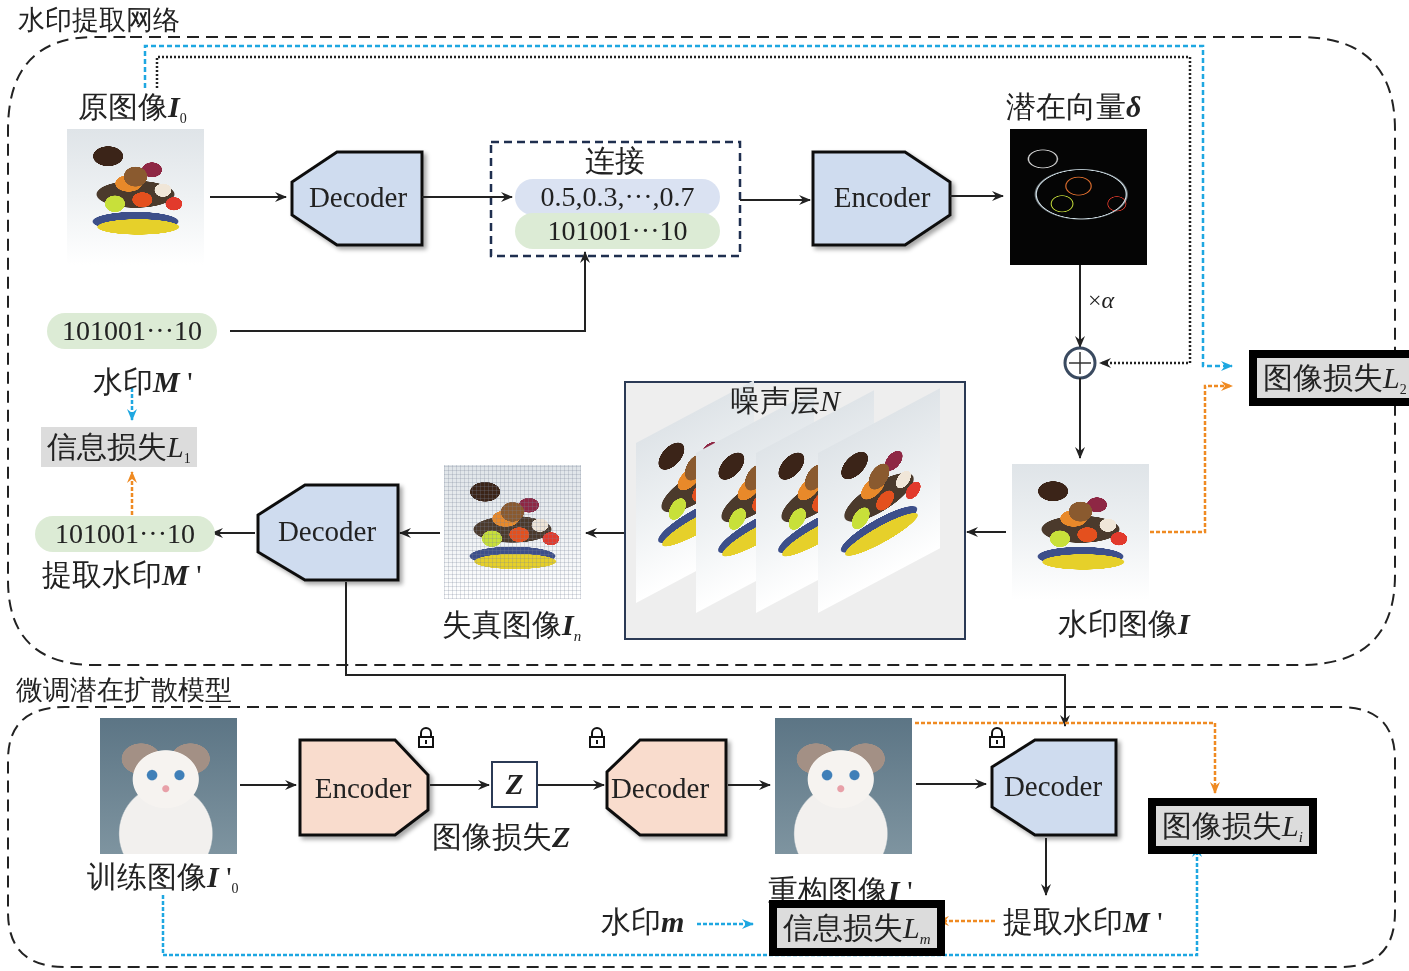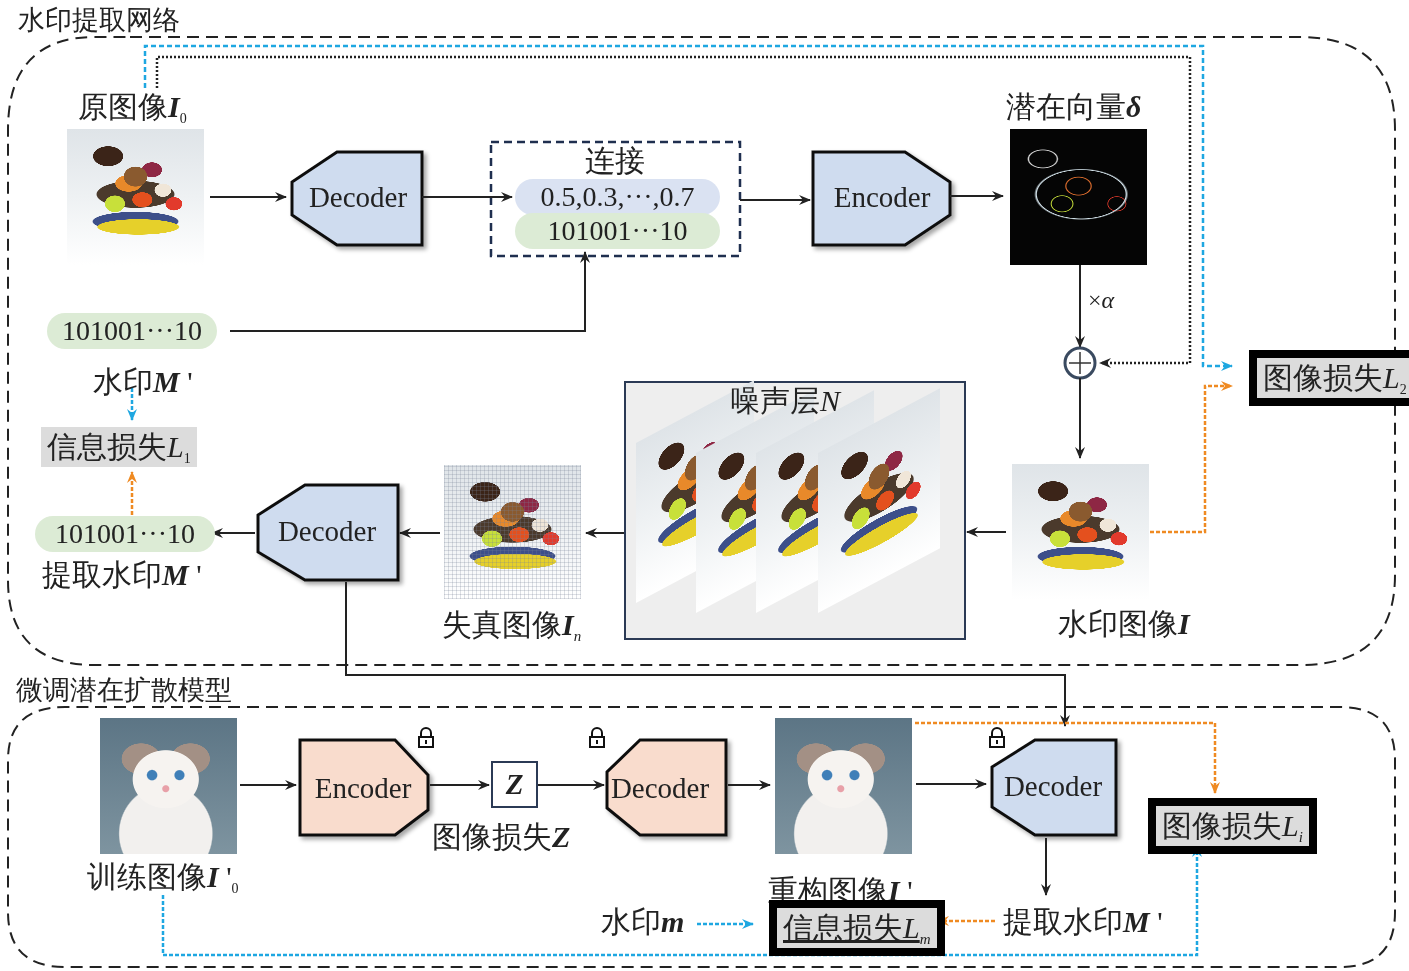--- a/index.html
+++ b/index.html
@@ -197,14 +197,14 @@
 <div class="block-text" style="left:600px;top:772px;width:120px;">Decoder</div>
 
 <div class="photo cat" style="left:775px;top:718px;width:137px;height:136px;"></div>
 <div class="lbl" style="left:768px;top:864px;margin-top:12px;"><span>重构图像</span><i>I</i> <span>'</span></div>
 
 <div class="block-text" style="left:993px;top:770px;width:120px;">Decoder</div>
 
 <div class="lossbox bordered" style="left:1135px;top:798px;"><span>图像损失</span><i style="font-style:italic">L</i><span class="subi">i</span></div>
 
 <div class="lbl" style="left:601px;top:907px;"><span>水印</span><i>m</i></div>
-<div class="lossbox bordered" style="left:756px;top:900px;text-decoration:underline;"><span>信息损失</span><i style="font-style:italic">L</i><span class="subi">m</span></div>
+<div class="lossbox bordered" style="left:756px;top:900px;"><span>信息损失</span><i style="font-style:italic">L</i><span class="subi">m</span></div>
 <div class="lbl" style="left:1003px;top:907px;"><span>提取水印</span><i>M</i> <span>'</span></div>
 
 </body></html>

